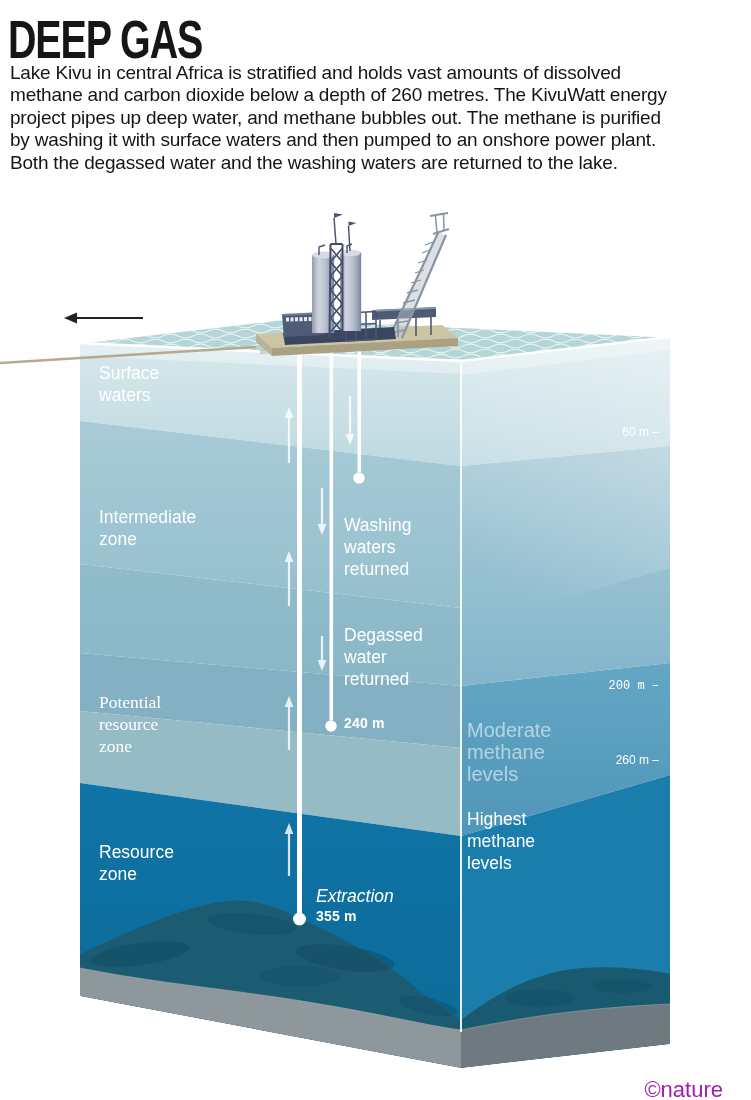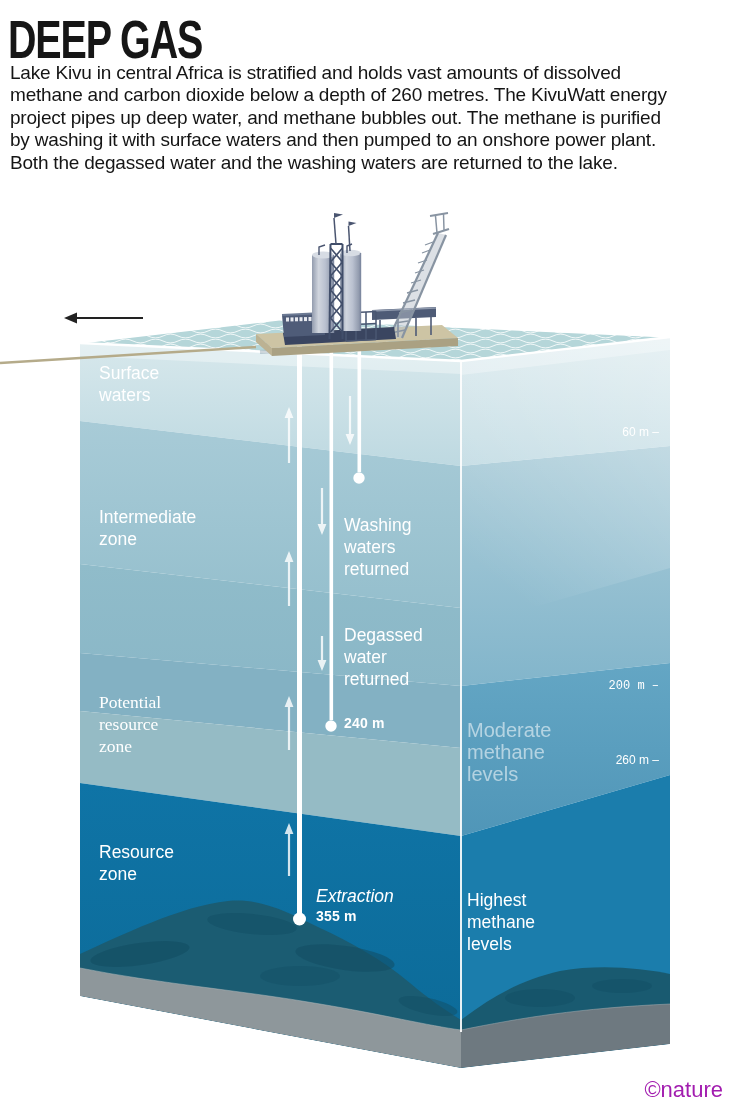--- a/index.html
+++ b/index.html
@@ -250,19 +250,19 @@
 <div class="lbl" style="left:344px;top:616px;">Degassed
 water
 returned</div>
 <div class="lbl-bold" style="left:344px;top:707px;">240 m</div>
 <div class="lbl" style="left:316px;top:877px;font-style:italic;">Extraction</div>
 <div class="lbl-bold" style="left:316px;top:900px;">355 m</div>
 
 <div class="lbl-faint" style="left:467px;top:711px;">Moderate
 methane
 levels</div>
-<div class="lbl" style="left:467px;top:881px;">Highest
+<div class="lbl" style="left:467px;top:800px;">Highest
 methane
 levels</div>
 
 <div class="credit">©nature</div>
 
 </div>
 
 </body></html>

